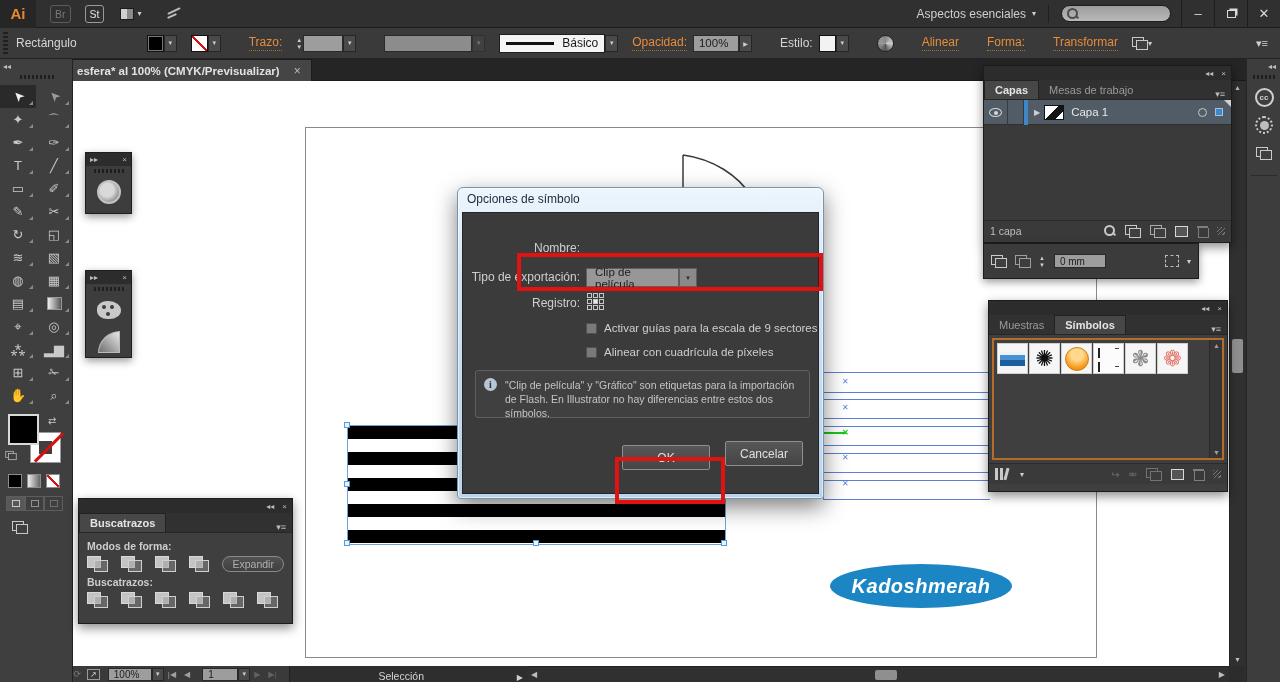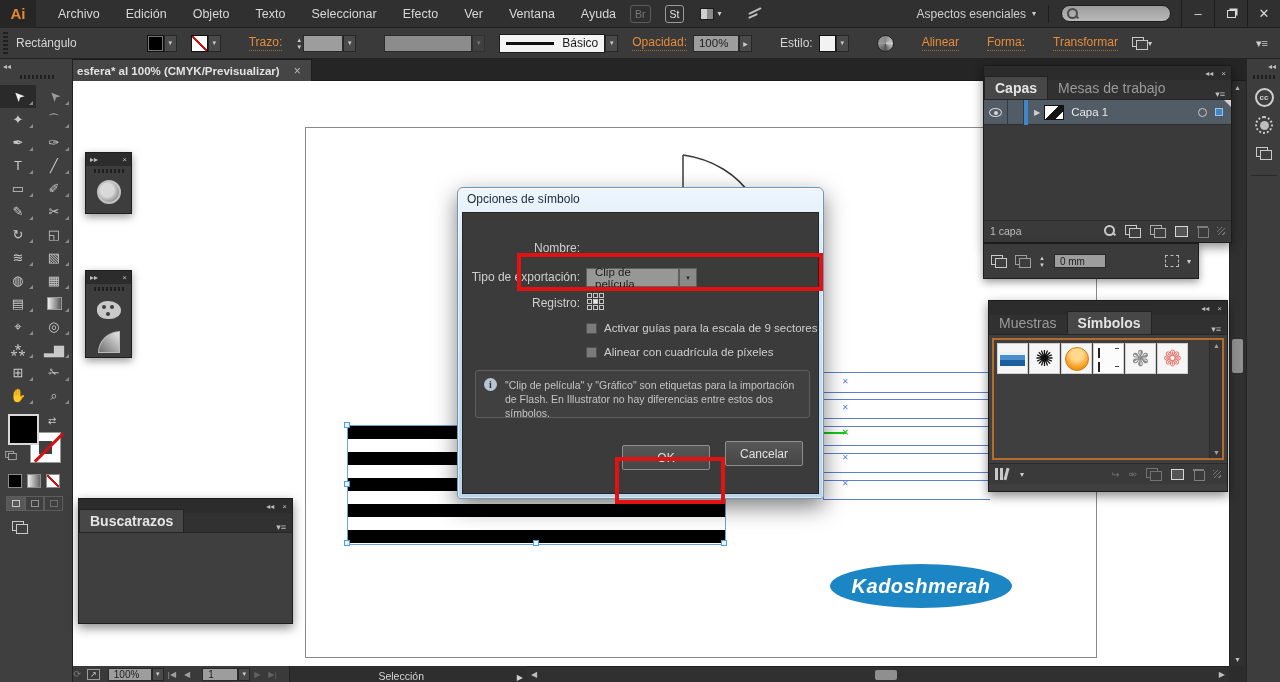--- a/index.html
+++ b/index.html
@@ -145,21 +145,21 @@
   .pal-tool { display:flex; align-items:center; justify-content:center; height:32px; }
   #scrunch-icon { width:24px; height:24px; border-radius:50%; background:radial-gradient(circle at 40% 40%, #d9d9d9 0 40%, #9a9a9a 70%); border:2px solid #c2c2c2; }
   #stainer-icon { width:24px; height:18px; background:#c9c9c9; border-radius:50% 60% 55% 50%; position:relative; }
   #stainer-icon::before { content:""; position:absolute; left:5px; top:4px; width:4px; height:4px; border-radius:50%; background:#3d3d3d; box-shadow:8px 0 0 #3d3d3d, 4px 7px 0 #3d3d3d; }
   #styler-icon { width:22px; height:22px; background:linear-gradient(135deg,#e8e8e8,#6f6f6f); border-radius:0 0 0 100%; transform:rotate(90deg); border:1px solid #bbb; }
 
   
   .panel { position:absolute; background:#3f3f3f; border:1px solid #1c1c1c; box-shadow:0 4px 10px rgba(0,0,0,.45); z-index:5; }
   .panel .mini-hd { height:14px; background:#2c2c2c; display:flex; align-items:center; justify-content:flex-end; gap:8px; padding:0 5px; color:#bdbdbd; font-size:8px; }
   .tabs { height:20px; background:#313131; display:flex; align-items:flex-end; border-bottom:1px solid #262626; }
-  .tab { font-size:14px; padding:3px 10px 3px; color:#9a9a9a;text-align:center; }
+  .tab { font-size:11px; padding:3px 10px 3px; color:#9a9a9a;text-align:center; }
   .tab.active { background:#474747; color:#e4e4e4; font-weight:bold; border:1px solid #222; border-bottom:none; }
   .tabs .pmenu { margin-left:auto; margin-right:6px; color:#bdbdbd; font-size:9px; }
   .pbot { height:21px; background:#3a3a3a; border-top:1px solid #2b2b2b; display:flex; align-items:center; padding:0 6px; gap:9px; }
   .pbot .sp-auto { margin-left:auto; }
   .rgrip { width:8px; height:8px; background:repeating-linear-gradient(135deg,#777 0 1px,transparent 1px 3px); }
 
   
   #pathfinder { left:78px; top:498px; width:215px; height:126px; z-index:6; }
   #pathfinder .body { padding:5px 8px; }
   .pf-label { color:#cdcdcd; font-size:10.5px; font-weight:bold; margin:2px 0 4px; }
@@ -234,31 +234,20 @@
   #annot-nombre { left:54px; top:40px; width:306px; height:38px; }
   #annot-ok { left:152px; top:244px; width:110px; height:47px; }
 </style>
 </head>
 <body>
 
 <div id="app">
 
   <div id="menubar">
     <div id="ai-logo">Ai</div>
-    <div id="menu-items">
-        <span class="menu-item">Archivo</span>
-        <span class="menu-item">Edición</span>
-        <span class="menu-item">Objeto</span>
-        <span class="menu-item">Texto</span>
-        <span class="menu-item">Seleccionar</span>
-        <span class="menu-item">Efecto</span>
-        <span class="menu-item">Ver</span>
-        <span class="menu-item">Ventana</span>
-        <span class="menu-item">Ayuda</span>
-      </div>
     <span class="mb-box" id="br-btn">Br</span>
     <span class="mb-box" id="st-btn">St</span>
     <span id="grid-icon">
         <span class="gi"></span>
         <span class="caret">▾</span>
       </span>
     <span id="feather-icon"></span>
     <div id="workspace">
       <span>Aspectos esenciales</span>
         <span class="caret">▾</span>
@@ -572,20 +561,39 @@
   </div>
 
   <div id="pathfinder" class="panel">
     <div class="mini-hd">
       <span>◂◂</span>
       <span>×</span>
     </div>
     <div class="tabs">
       <span class="tab active">Buscatrazos</span>
       <span class="pmenu">▾≡</span>
+    </div>
+    <div class="body">
+      <div class="pf-label">Modos de forma:</div>
+      <div class="pf-row" id="shape-modes-row">
+          <span class="pf-icon"></span>
+          <span class="pf-icon"></span>
+          <span class="pf-icon"></span>
+          <span class="pf-icon"></span>
+        <span id="expandir-btn">Expandir</span>
+      </div>
+      <div class="pf-label">Buscatrazos:</div>
+      <div class="pf-row" id="pathfinders-row">
+          <span class="pf-icon"></span>
+          <span class="pf-icon"></span>
+          <span class="pf-icon"></span>
+          <span class="pf-icon"></span>
+          <span class="pf-icon"></span>
+          <span class="pf-icon"></span>
+        </div>
     </div>
   </div>
 
   <div id="layers-panel" class="panel">
     <div class="mini-hd">
       <span>◂◂</span>
       <span>×</span>
     </div>
     <div class="tabs">
       <span class="tab active">Capas</span>

